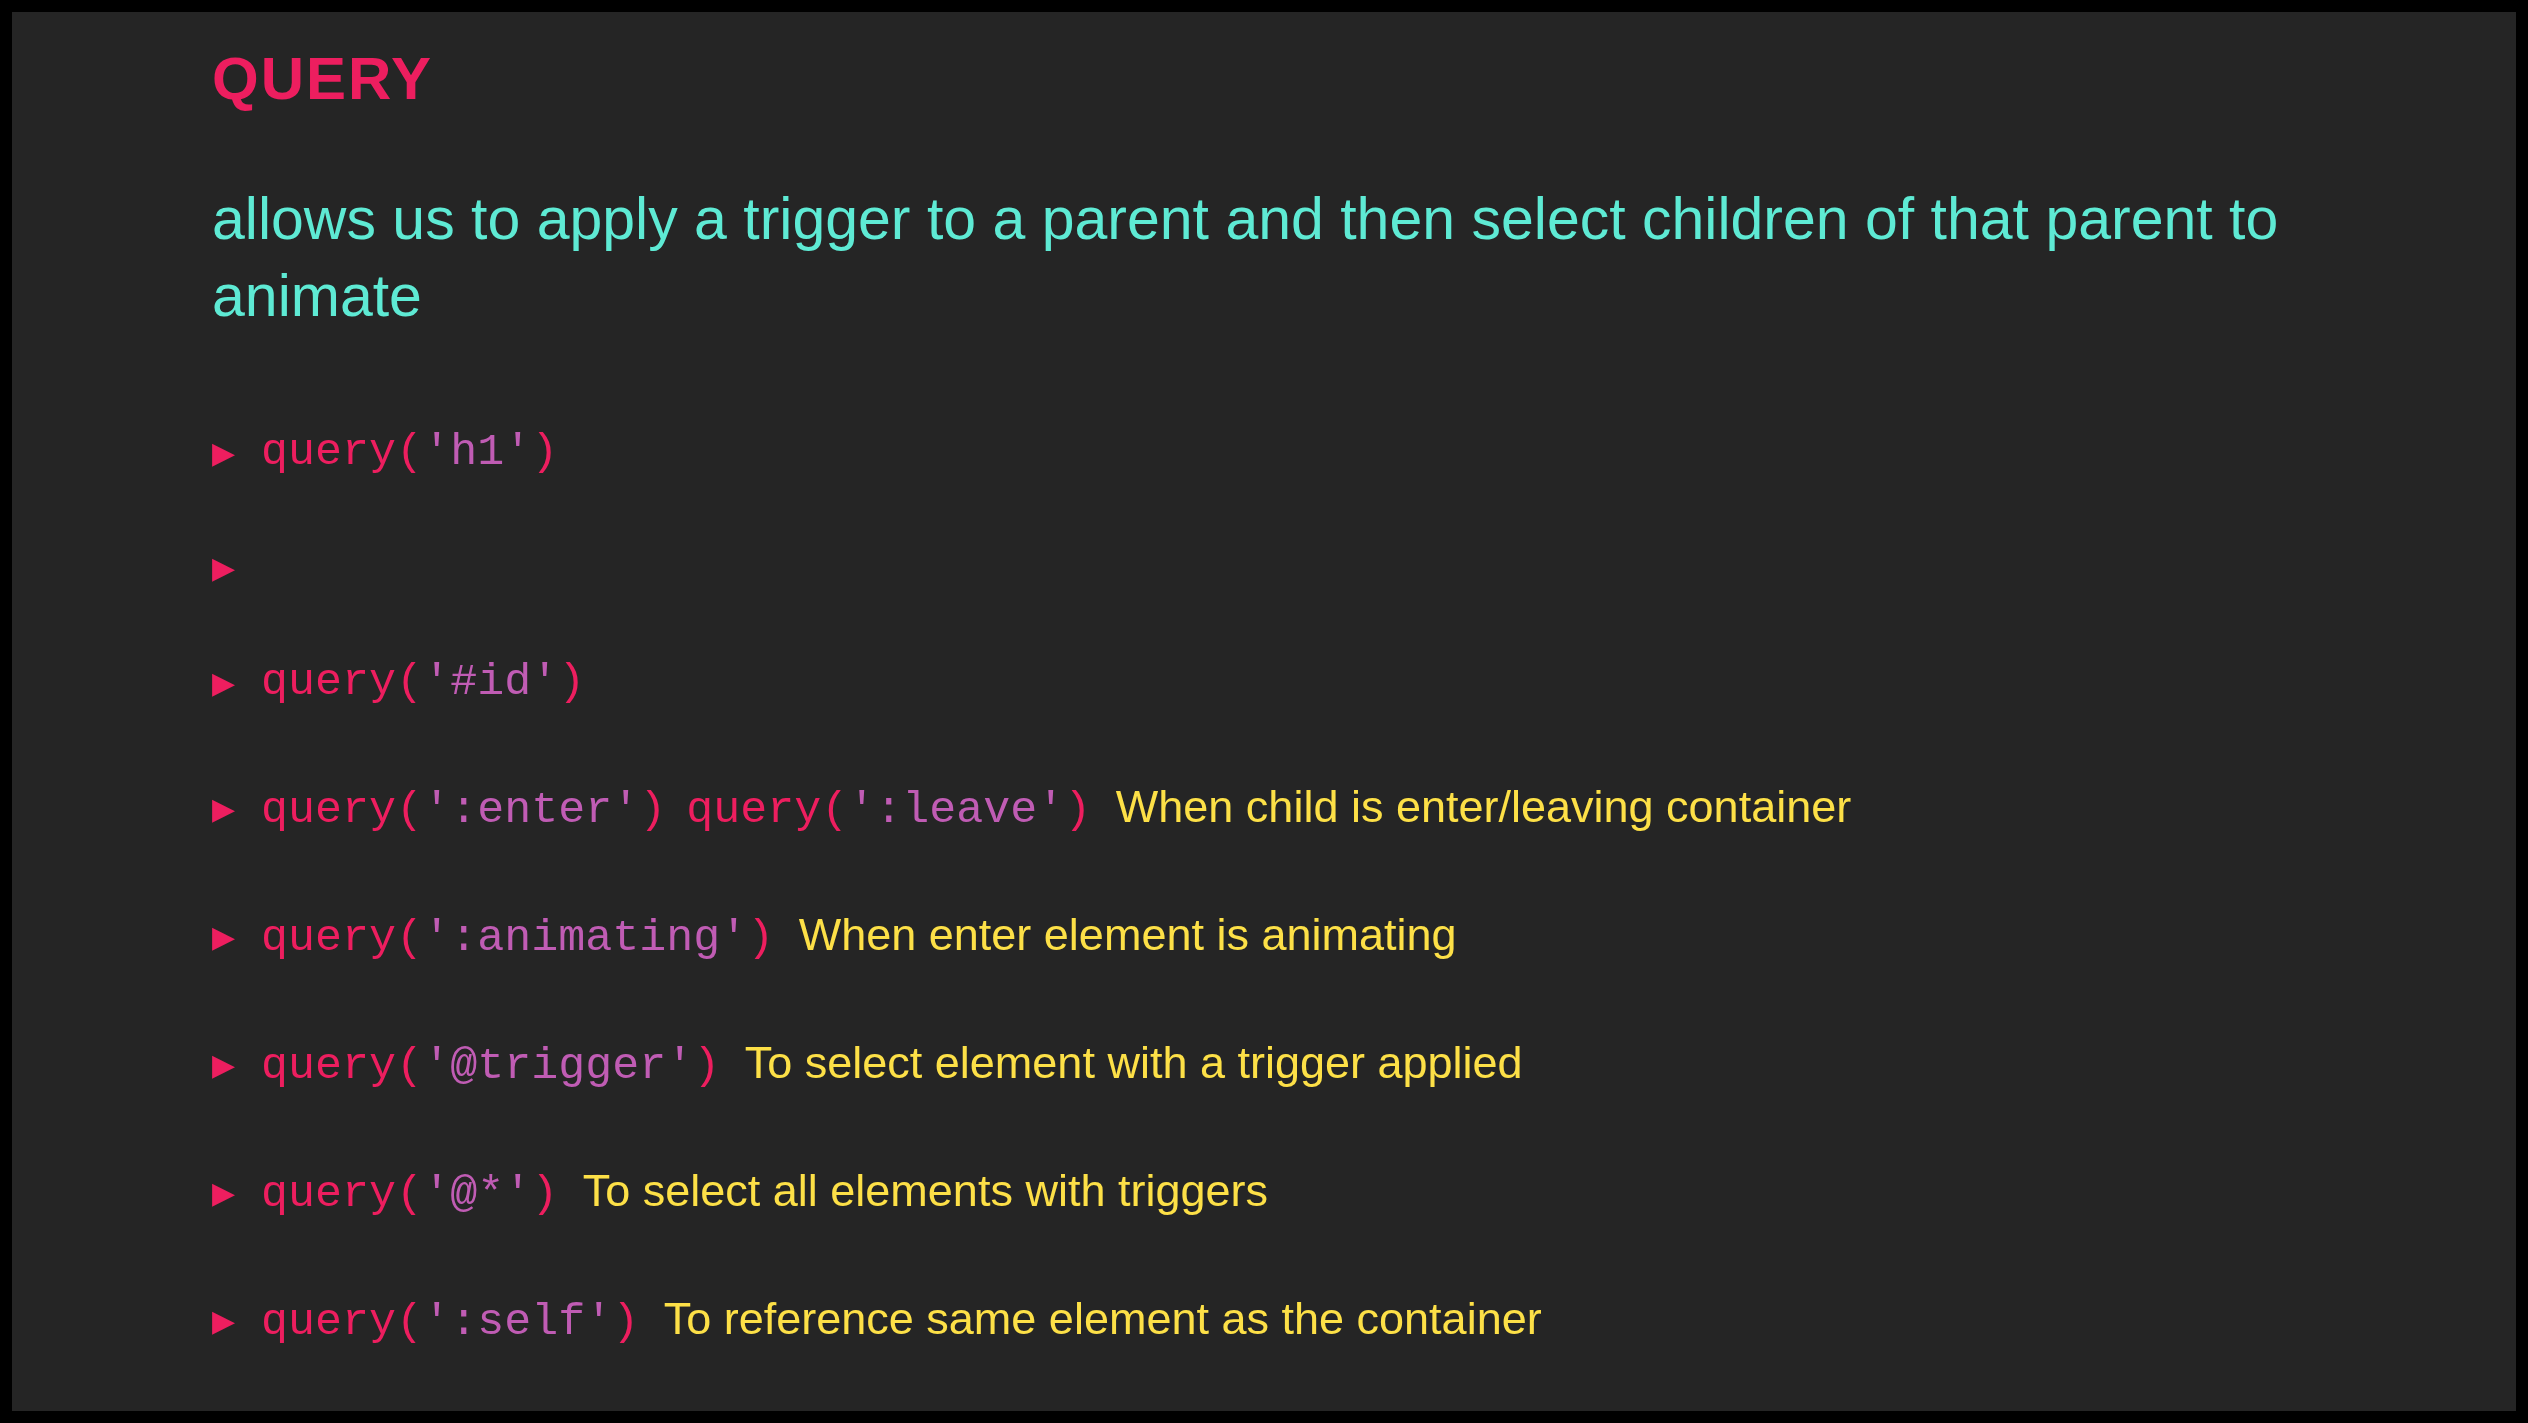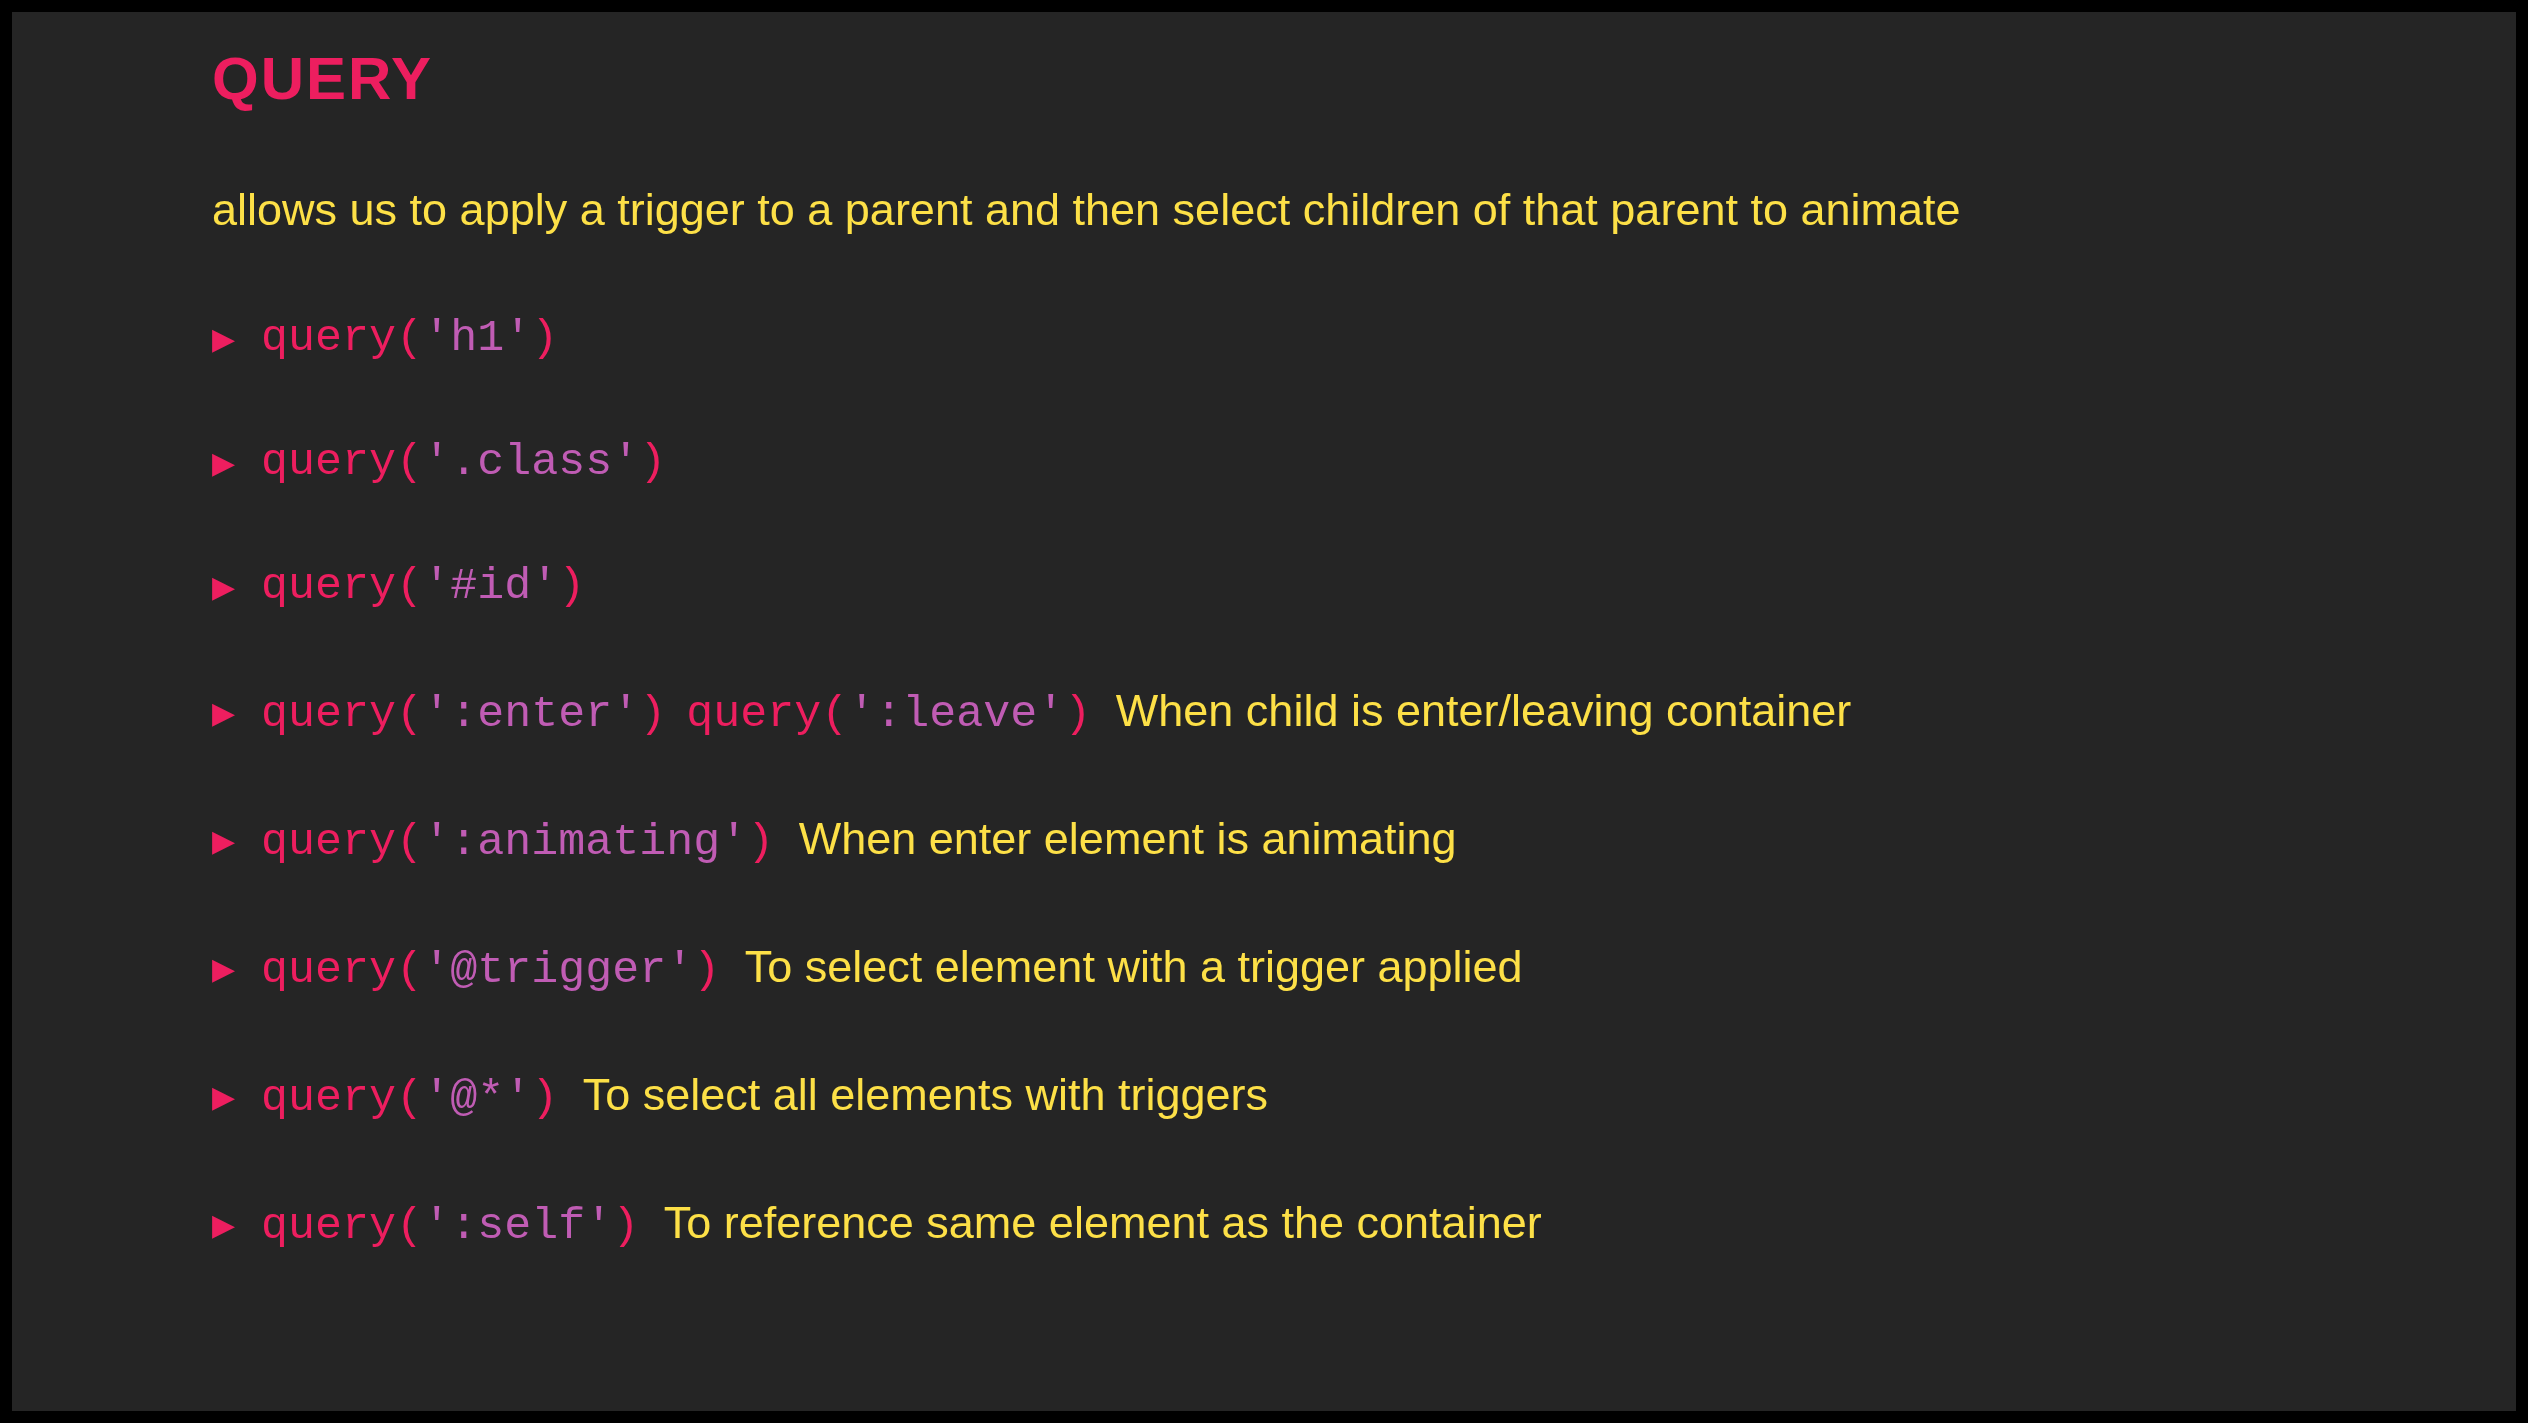--- a/index.html
+++ b/index.html
@@ -30,24 +30,24 @@
       font-size: 60px;
       font-weight: 700;
       letter-spacing: 2px;
       font-family: "Avenir Next Condensed", "Arial Narrow", sans-serif;
       font-stretch: condensed;
       text-transform: uppercase;
       margin-bottom: 68px;
     }
     
     .subtitle {
-      color: #fde047;
-      font-size: 45px;
+      color: #5eead4;
+      font-size: 59px;
       font-weight: 400;
-      margin-bottom: 72px;
+      margin-bottom: 92px;
       line-height: 1.3;
     }
     
     .list {
       list-style: none;
     }
     
     .list-item {
       display: flex;
       align-items: center;
@@ -97,21 +97,20 @@
 
   <ul class="list">
 
     <li class="list-item">
       <span class="bullet">▶</span>
       <span class="code"><span class="code-fn">query</span><span class="code-fn">(</span><span class="code-str">'h1'</span><span class="code-fn">)</span></span>
     </li>
 
     <li class="list-item">
       <span class="bullet">▶</span>
-      <span class="code"><span class="code-fn">query</span><span class="code-fn">(</span><span class="code-str">'.class'</span><span class="code-fn">)</span></span>
     </li>
 
     <li class="list-item">
       <span class="bullet">▶</span>
       <span class="code"><span class="code-fn">query</span><span class="code-fn">(</span><span class="code-str">'#id'</span><span class="code-fn">)</span></span>
     </li>
 
     <li class="list-item">
       <span class="bullet">▶</span>
       <span>

